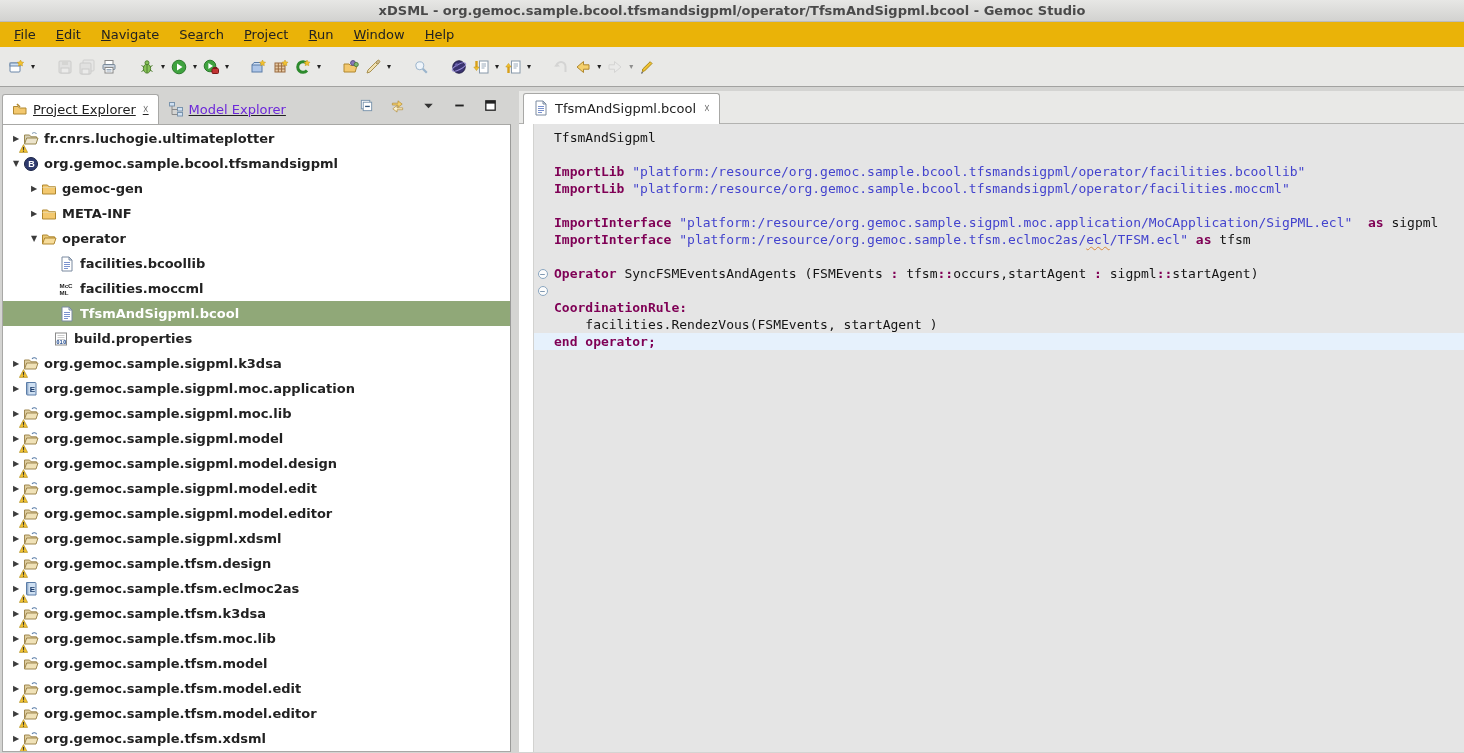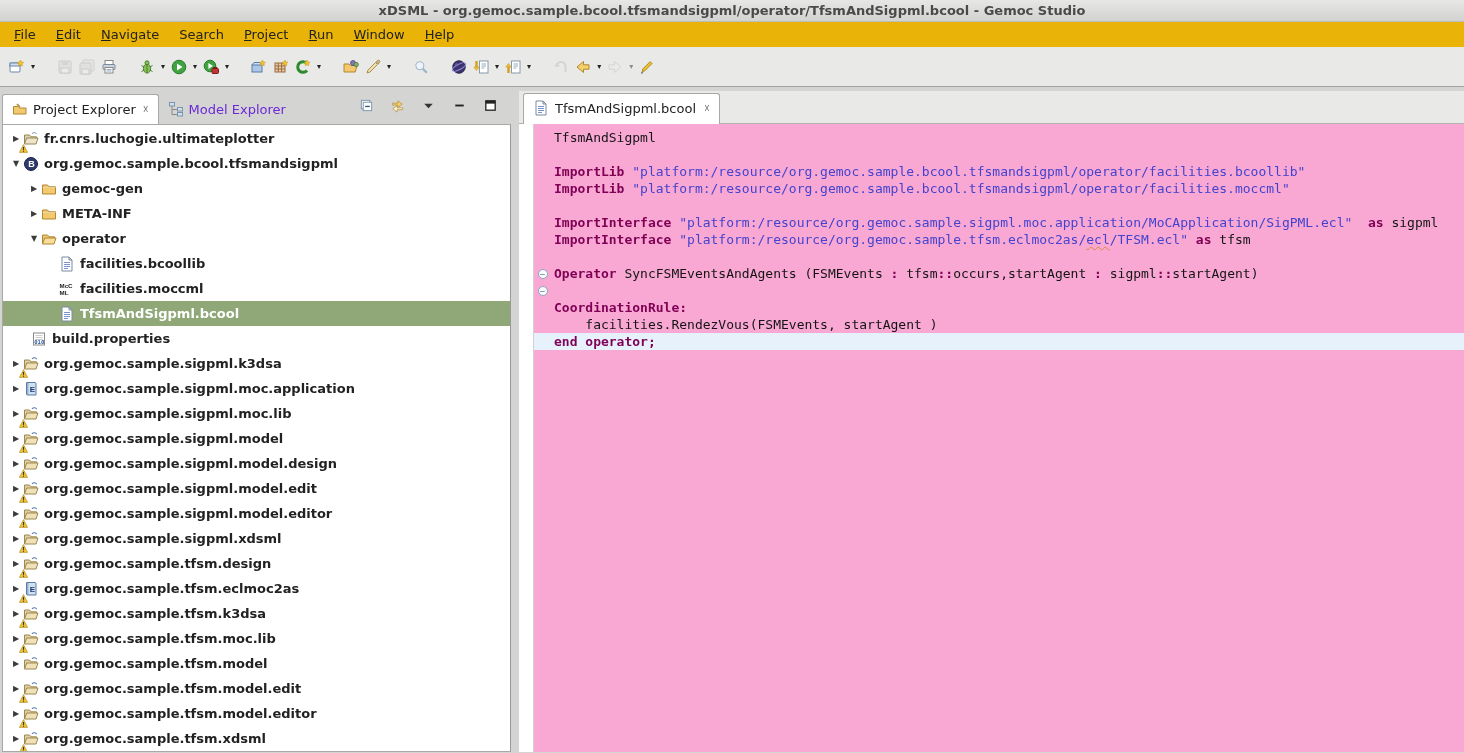--- a/index.html
+++ b/index.html
@@ -19,21 +19,21 @@
   .tb-btn .dd { font-size:8px; color:#222; margin-left:2px; }
   .icon { display:inline-flex; width:16px; height:16px; flex:none; position:relative; }
   .icon svg { width:100%; height:100%; }
 
   
   .main { display:flex; height:665px; padding:4px 0 0 2px; }
 
   
   .left-panel { width:509px; display:flex; flex-direction:column; }
   .view-header { height:33px; display:flex; align-items:flex-end; }
-  .view-tabs { display:flex; align-items:flex-end; flex:1; height:100%; }
+  .view-tabs { display:flex; align-items:flex-end; flex:1; height:100%;text-decoration:underline; }
   .view-tab { display:flex; align-items:center; gap:5px; padding:6px 9px 7px 9px; font-size:13px; color:#6d28d9; }
   .view-tab.active { background:#fff; color:#222; border:1px solid #a8a8a6; border-bottom:none; border-radius:3px 3px 0 0; }
   .tab-close { color:#666; font-size:11px; padding-left:2px; cursor:default; }
   .view-tools { display:flex; align-items:center; gap:10px; padding:0 10px 8px 0; }
   .view-tools .icon { width:15px; height:15px; }
   .tree-panel { flex:1; background:#fff; border:1px solid #a8a8a6; border-right:1px solid #9a9a98; overflow:hidden; padding-top:1px; }
   .tree-row { height:25px; display:flex; align-items:center; white-space:nowrap; }
   .tree-row .arrow { width:14px; font-size:8px; color:#3c3c3c; text-align:center; flex:none; }
   .tree-row .icon { margin:0 5px 0 0; }
   .tree-row .warn { position:absolute; left:-4px; bottom:-3px; width:9px; height:9px; }
@@ -42,21 +42,21 @@
   .tree-row.selected { background:#90a878; color:#fff; }
 
   
   .sash { width:8px; }
 
   
   .editor-panel { flex:1; display:flex; flex-direction:column; }
   .editor-tabstrip { height:33px; background:#e9e9e7; border-bottom:1px solid #b2b2b0; display:flex; align-items:flex-end; padding-left:4px; }
   .editor-tab { display:flex; align-items:center; gap:6px; padding:6px 9px 8px 9px; background:#fff;
                 border:1px solid #a8a8a6; border-bottom:none; border-radius:3px 3px 0 0; margin-bottom:-1px; }
-  .editor-body { flex:1; display:flex; background:#f9a8d4; }
+  .editor-body { flex:1; display:flex; background:#e5e5e5; }
   .ruler { width:15px; background:#fff; border-right:1px solid #d2d2d0; }
   .code-area { flex:1; padding-top:5px; font-family:"DejaVu Sans Mono", monospace; font-size:13px; overflow:hidden; }
   .code-line { display:flex; height:17px; line-height:17px; white-space:pre; }
   .code-line.current { background:#e6f1fc; }
   .fold-col { width:17px; flex:none; display:flex; align-items:center; justify-content:center; }
   .fold-marker { width:10px; height:10px; border:1px solid #8aa6c0; border-radius:50%; background:#fcfcfc;
                  color:#5a7a9a; font-size:9px; line-height:8px; text-align:center; }
   .code-text { padding-left:3px; }
   .tok-kw { color:#7f0055; font-weight:bold; }
   .tok-str { color:#4343cd; }
@@ -435,21 +435,21 @@
           <span class="arrow"></span>
           <span class="icon">
             <svg viewBox="0 0 16 16">
               <path d="M3 1h7l3 3v11H3z" fill="#fff" stroke="#7a8aa0"></path>
               <path d="M10 1v3h3z" fill="#dce6f0" stroke="#7a8aa0"></path>
               <path d="M5 6.5h6M5 8.5h6M5 10.5h6M5 12.5h4" stroke="#6b86c8" stroke-width=".9"></path>
             </svg>
           </span>
           <span class="tree-label">TfsmAndSigpml.bcool</span>
         </div>
-        <div class="tree-row" style="padding-left:14px">
+        <div class="tree-row" style="padding-left:36px">
           <span class="arrow"></span>
           <span class="icon">
             <svg viewBox="0 0 16 16">
               <rect x="2.5" y="2" width="11" height="12" fill="#fff" stroke="#8a8a8a"></rect>
               <path d="M4.5 4.5h7M4.5 6.5h7M4.5 8.5h7" stroke="#c0c0c0" stroke-width=".8"></path>
               <text x="3.2" y="13.2" font-size="5.6" fill="#335a9a" font-weight="bold" font-family="monospace">010</text>
             </svg>
           </span>
           <span class="tree-label">build.properties</span>
         </div>

